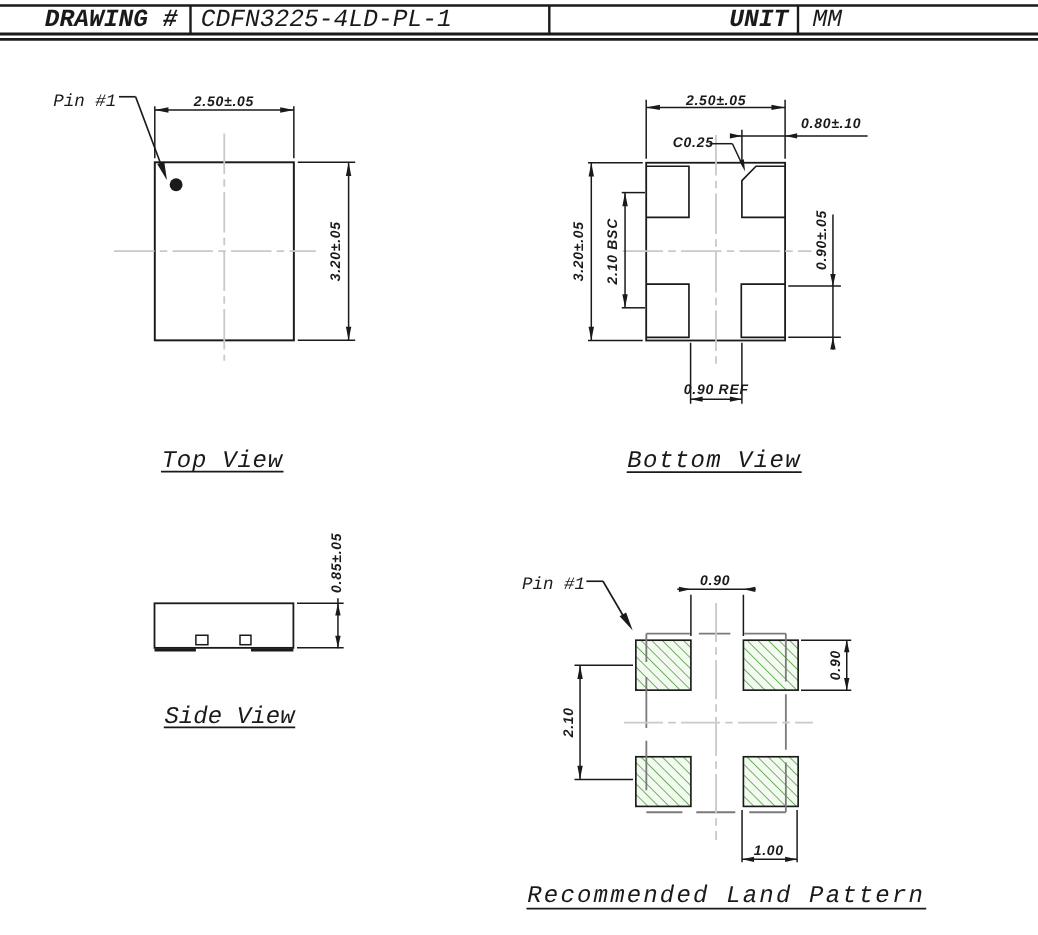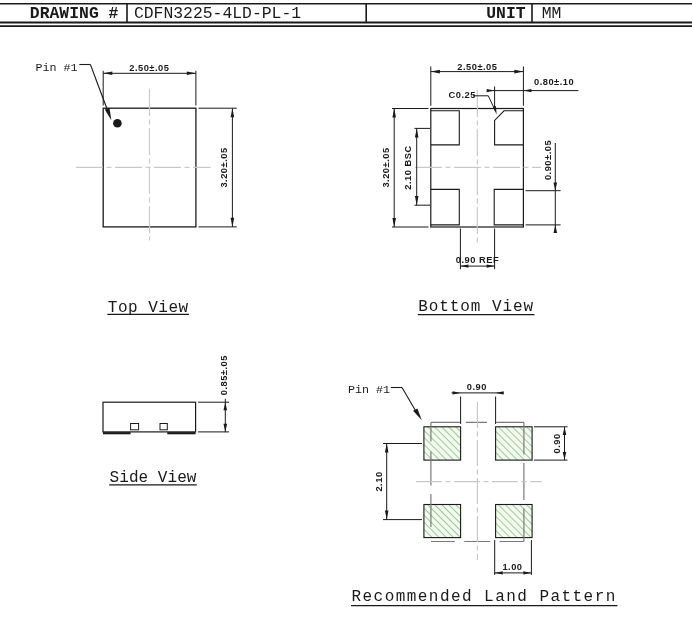--- a/index.html
+++ b/index.html
@@ -1,16 +1,16 @@
 <!DOCTYPE html>
 <html><head>
 <meta charset="utf-8">
 <style>
   html,body{margin:0;padding:0;background:#ffffff;}
-  #page{position:relative;width:692px;height:623px;background:#ffffff;overflow:hidden;will-change:transform;}
+  #page{position:relative;width:692px;height:623px;background:#ffffff;overflow:hidden;will-change:transform;font-style:italic;}
   svg{position:absolute;left:0;top:0;}
   text{font-family:"Liberation Mono", monospace;fill:#1a1a1a;}
   .dim{font-family:"Liberation Sans", sans-serif;font-weight:bold;font-size:9.3px;letter-spacing:0.5px;}
   .lbl{font-family:"Liberation Mono", monospace;}
 </style>
 </head>
 <body>
 <div id="page">
 <svg width="692" height="623" viewBox="0 0 692 623">
 

